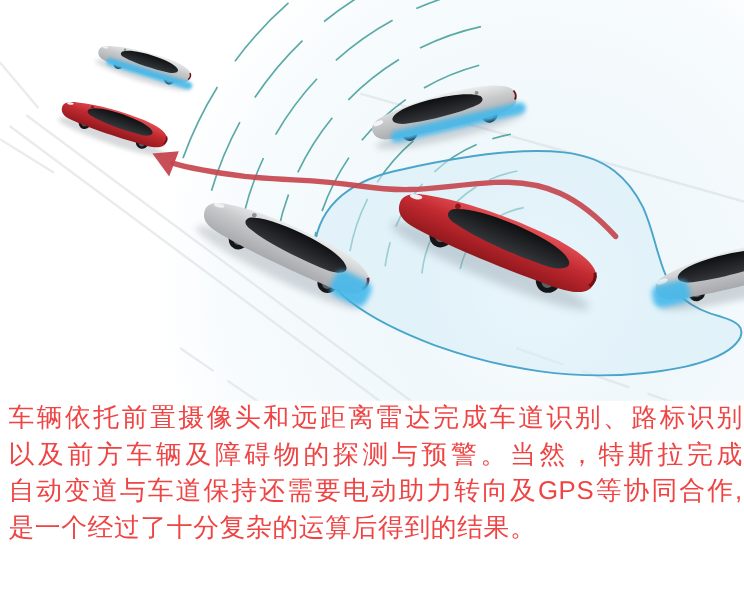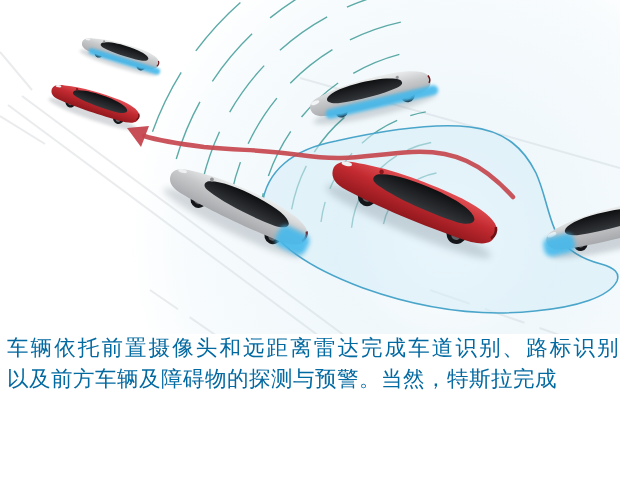--- a/index.html
+++ b/index.html
@@ -5,21 +5,21 @@
   html,body{margin:0;padding:0;}
   body{
     width:620px;height:491px;overflow:hidden;background:#ffffff;
     font-family:"Liberation Sans","DejaVu Sans",sans-serif;
     position:relative;
   }
   #scene-wrap{position:absolute;left:0;top:0;width:620px;height:334px;}
   #scene{display:block;}
   .caption{
     position:absolute;left:7px;top:333px;width:612px;
-    font-size:21.5px;line-height:30.6px;color:#0369a1;font-weight:300;
+    font-size:21.5px;line-height:30.6px;color:#ef4444;font-weight:300;
     letter-spacing:0.5px;
   }
   .cap-line{white-space:nowrap;text-align:justify;text-align-last:justify;overflow:hidden;}
   .cap-line:last-child{text-align-last:left;}
 </style>
 </head>
 <body>
 
 <div id="scene-wrap">
   <svg id="scene" width="620" height="334" viewBox="0 0 620 334">
@@ -156,13 +156,15 @@
     <g id="layer-route">
         <path d="M513,197 C482,163 454,150 412,152 C364,155 348,162 300,155 C260,149 244,151 204,147 C180,144 160,141 144,136" fill="none" stroke="#c5464e" stroke-width="4.5" stroke-linecap="round" opacity="0.92"></path>
         <polygon points="127,128 149,126 141,147" fill="#c5464e" opacity="0.95"></polygon>
       </g>
   </svg>
 </div>
 
 <div class="caption">
   <div class="cap-line">车辆依托前置摄像头和远距离雷达完成车道识别、路标识别</div>
   <div class="cap-line">以及前方车辆及障碍物的探测与预警。当然，特斯拉完成</div>
+  <div class="cap-line">自动变道与车道保持还需要电动助力转向及GPS等协同合作,</div>
+  <div class="cap-line">是一个经过了十分复杂的运算后得到的结果。</div>
 </div>
 
 </body></html>

